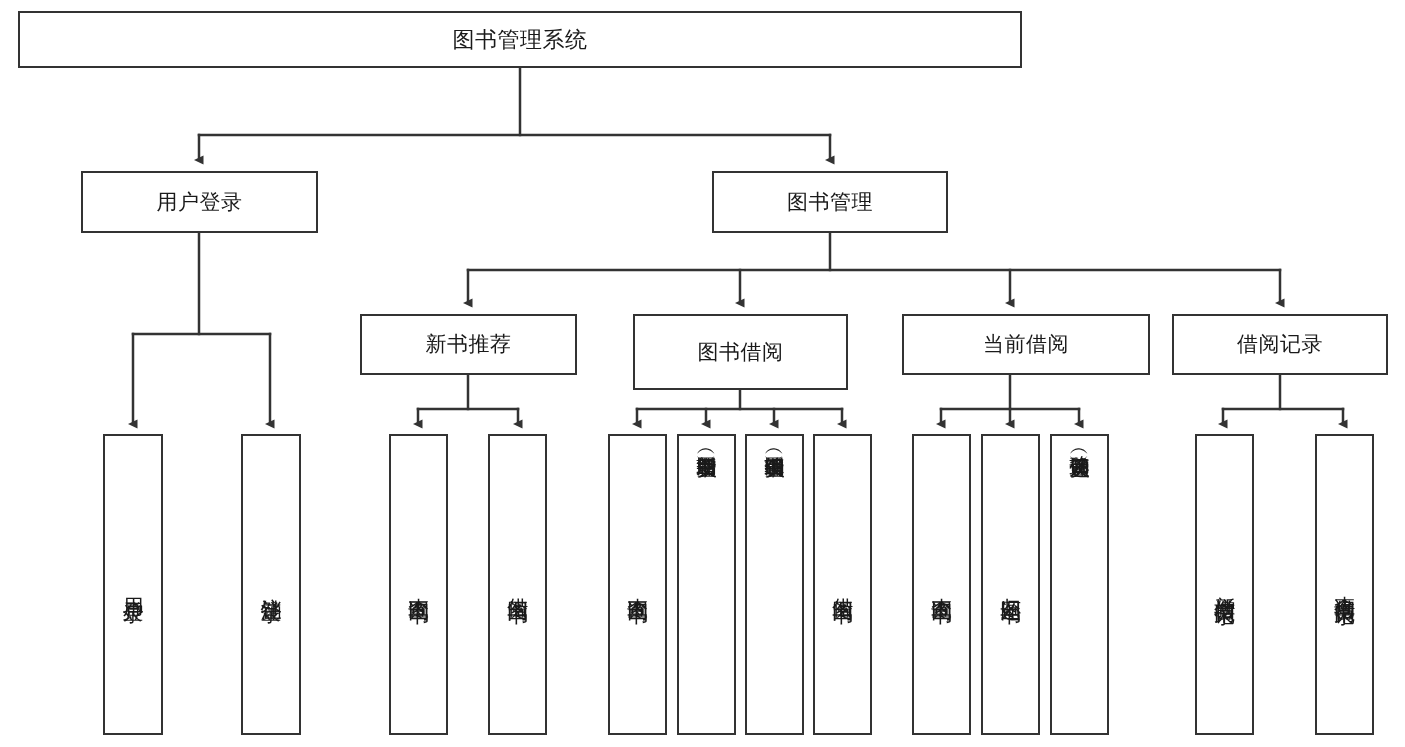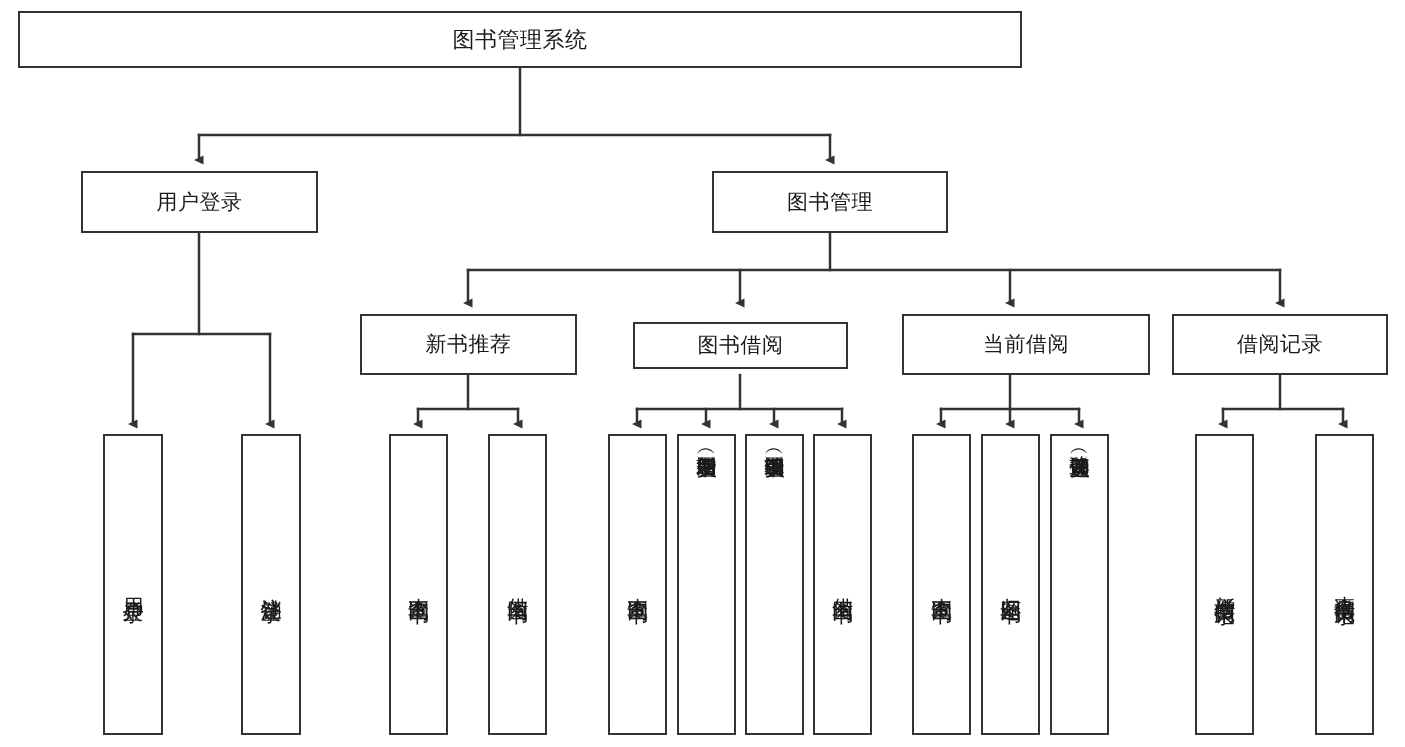--- a/index.html
+++ b/index.html
@@ -149,21 +149,21 @@
   <div class="node h-node" style="left:81px; top:171px; width:237px; height:62px;">
     <span class="node-label">用户登录</span>
   </div>
   <div class="node h-node" style="left:360px; top:314px; width:217px; height:61px;">
     <span class="node-label">新书推荐</span>
   </div>
 
   <div class="node h-node" style="left:712px; top:171px; width:236px; height:62px;">
     <span class="node-label">图书管理</span>
   </div>
-  <div class="node h-node" style="left:633px; top:314px; width:215px; height:47px;margin-top:8px;">
+  <div class="node h-node" style="left:633px; top:314px; width:215px; height:76px;">
     <span class="node-label">图书借阅</span>
   </div>
   <div class="node h-node" style="left:902px; top:314px; width:248px; height:61px;">
     <span class="node-label">当前借阅</span>
   </div>
   <div class="node h-node" style="left:1172px; top:314px; width:216px; height:61px;">
     <span class="node-label">借阅记录</span>
   </div>
 
   <div class="node v-node mid-text" style="left:103px; top:434px; width:60px; height:301px;">

